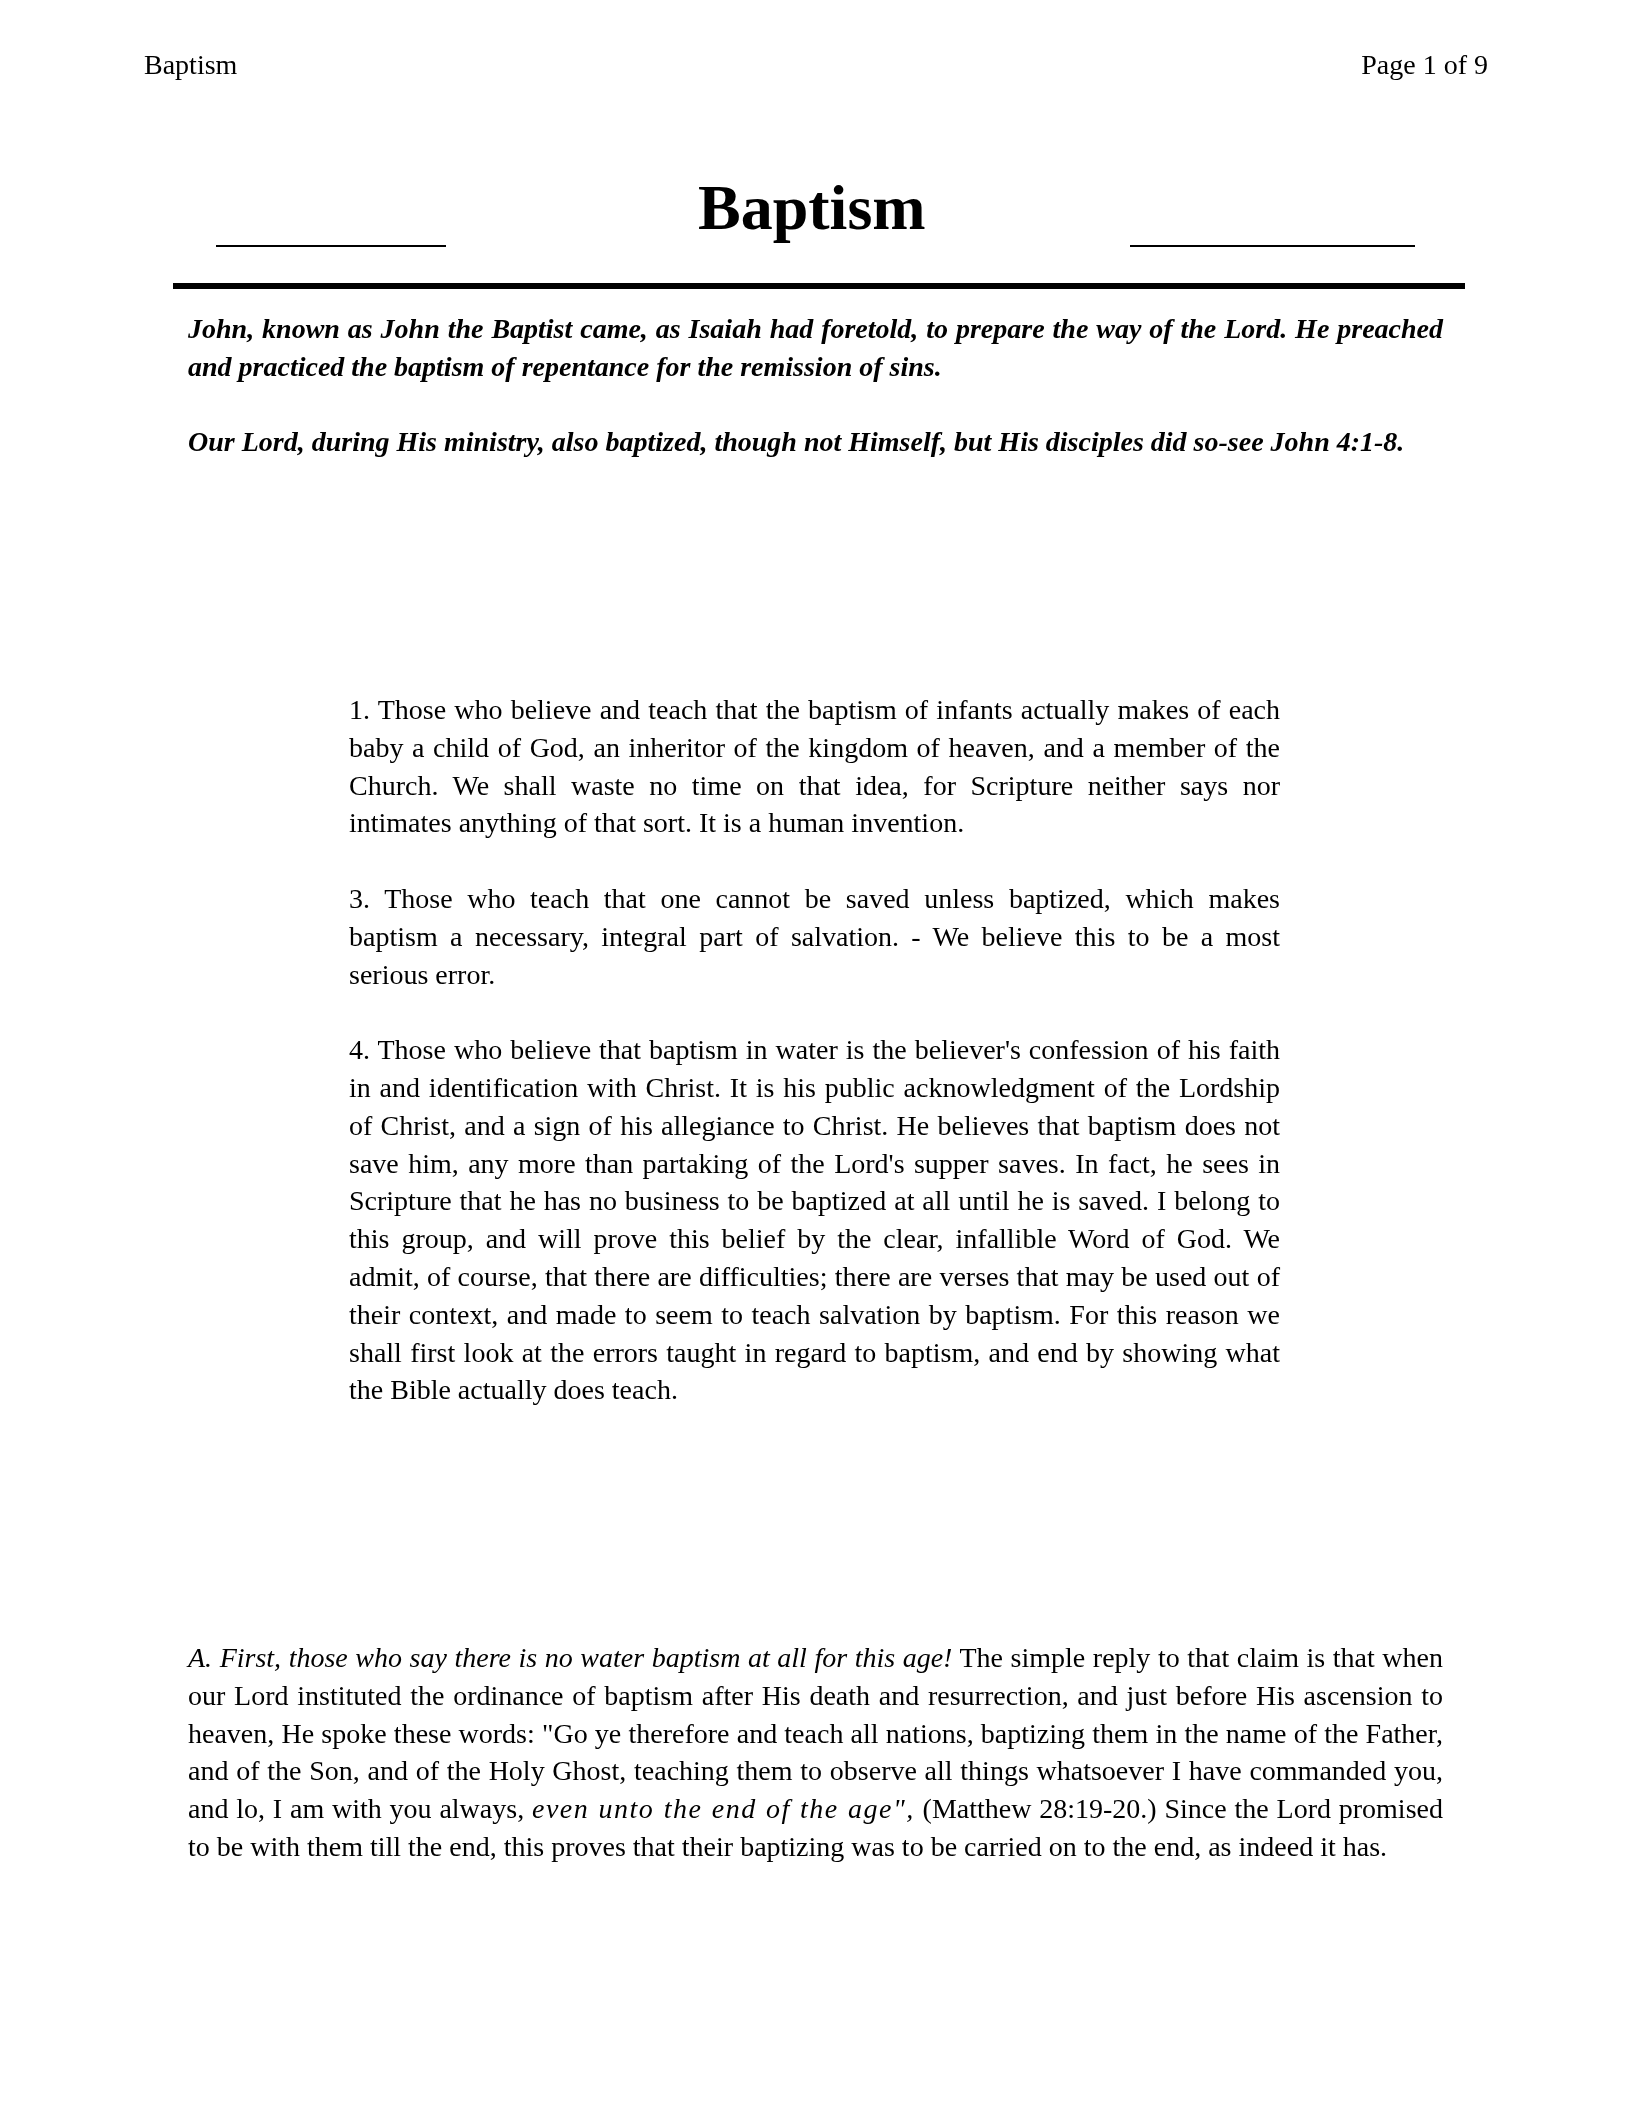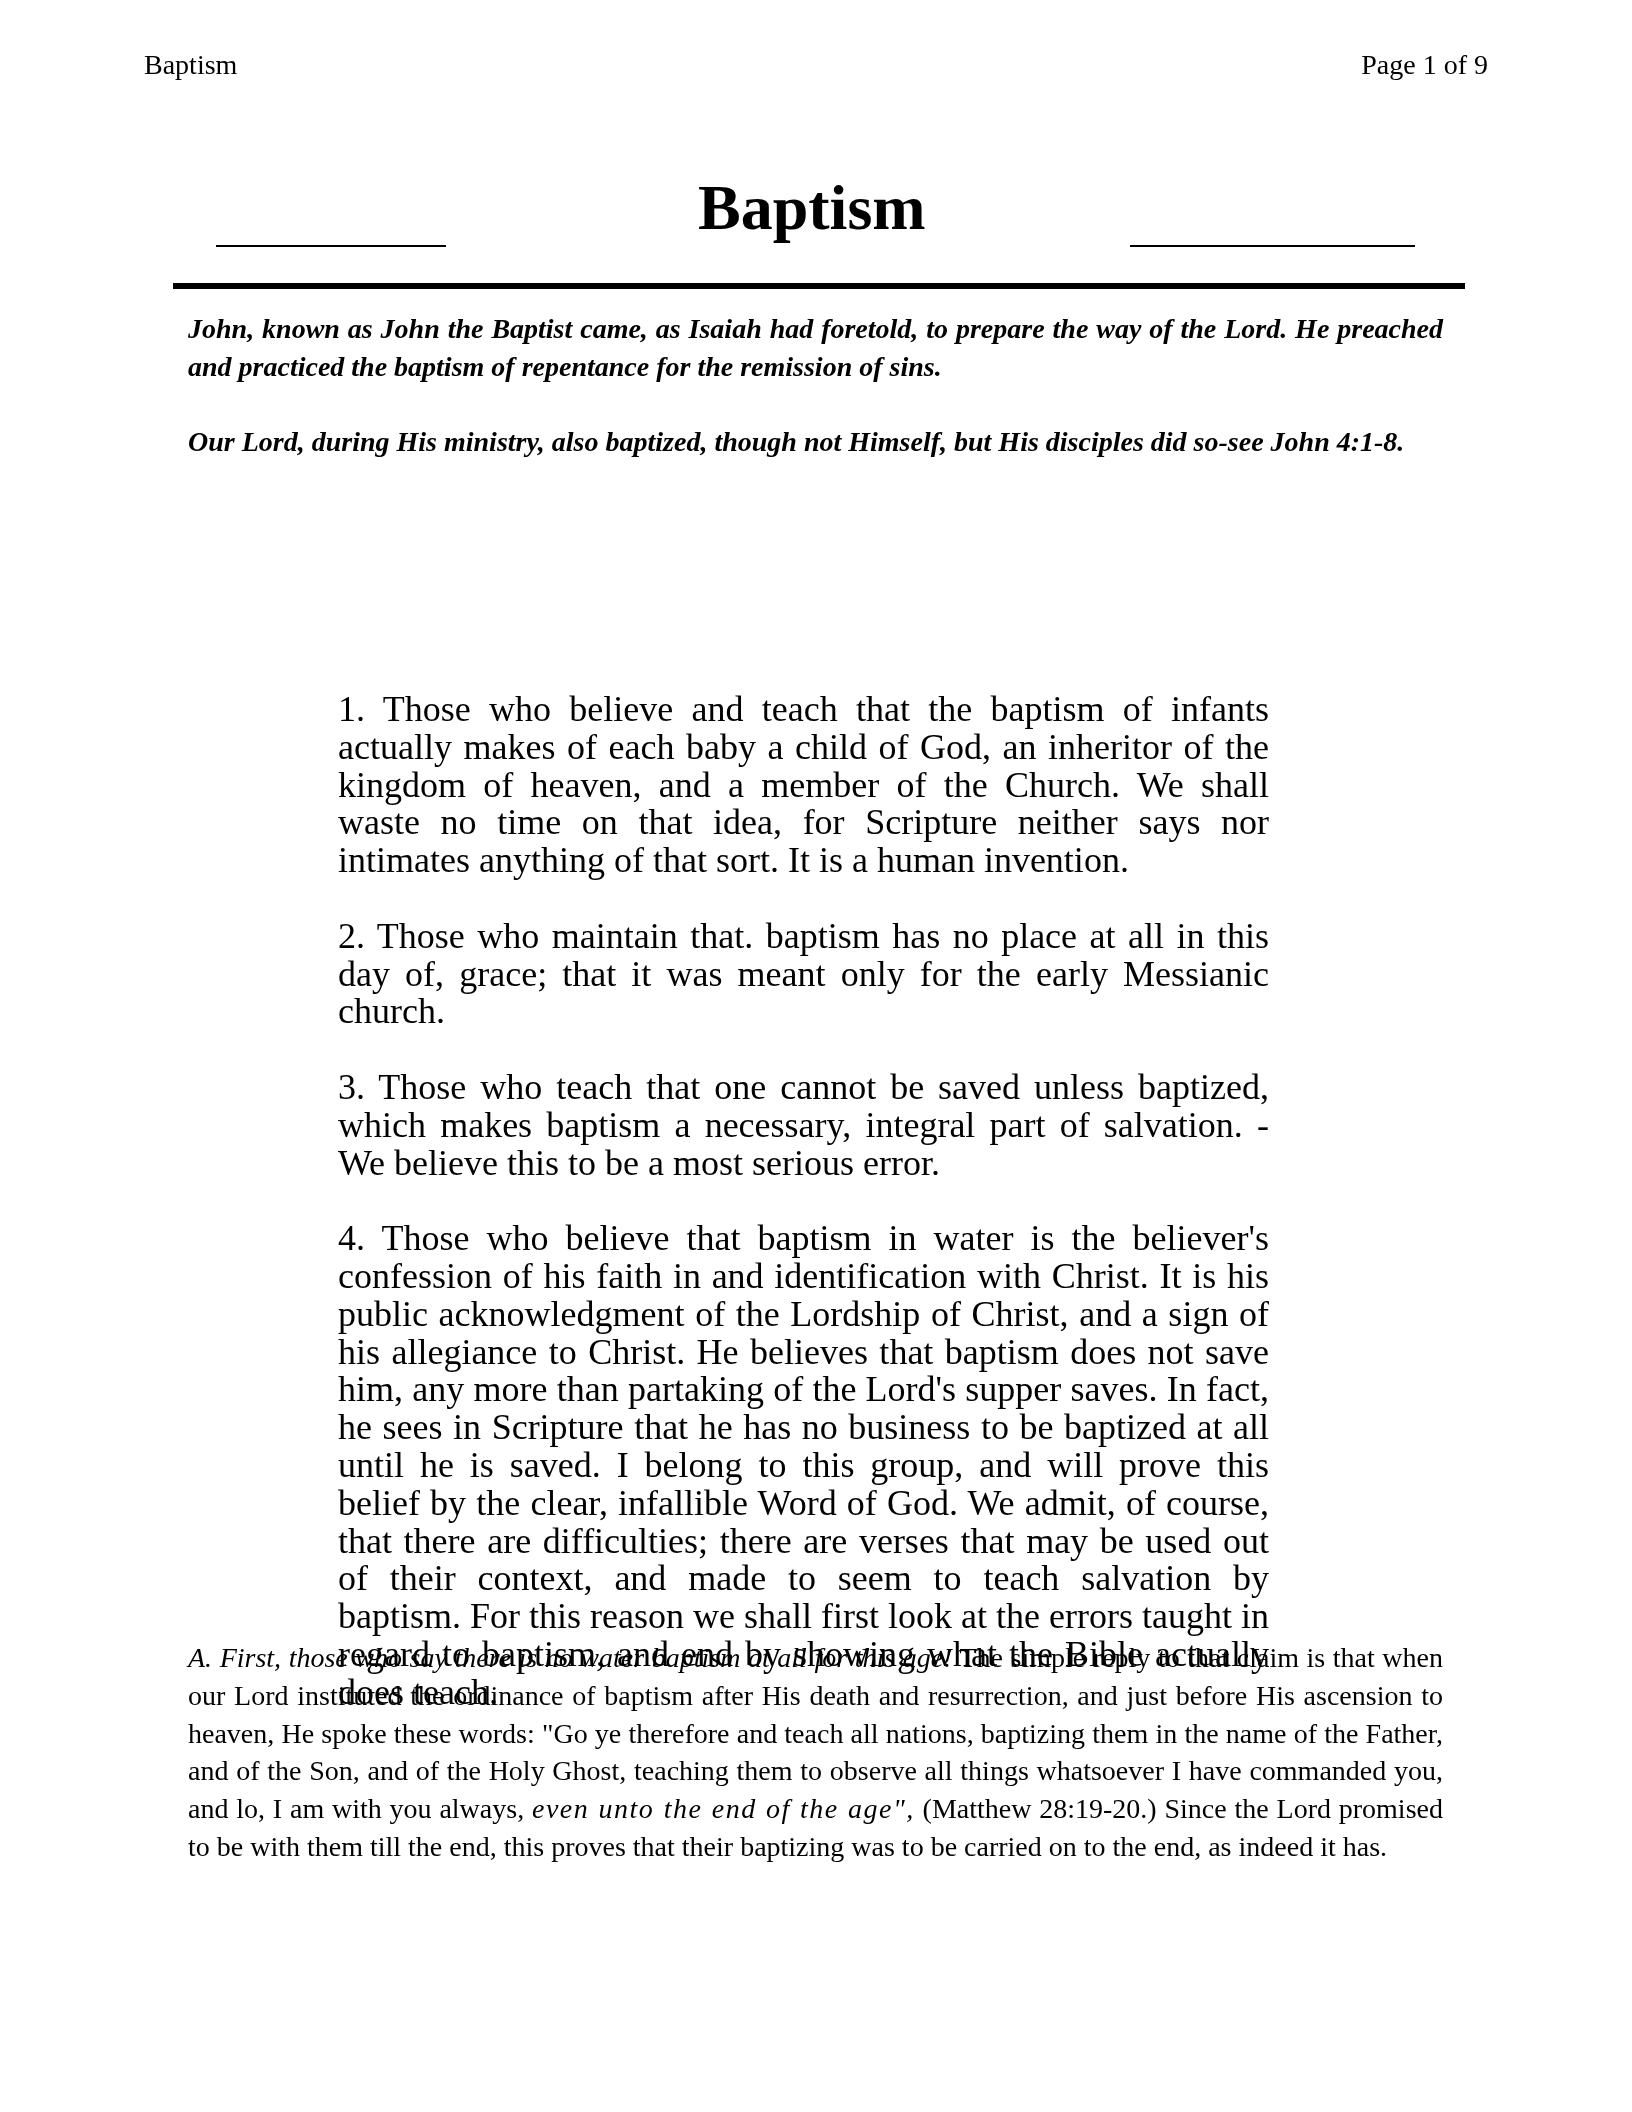--- a/index.html
+++ b/index.html
@@ -83,23 +83,23 @@
       font-weight: bold;
       text-align: justify;
     }
     .intro p {
       margin: 0 0 37.5px 0;
       font-style: italic;
     }
     .schools {
       position: absolute;
       top: 691px;
-      left: 338px;
+      left: 349px;
       width: 931px;
-      font-size: 36px;
+      font-size: 28px;
       line-height: 37.8px;
       text-align: justify;
     }
     .schools p {
       margin: 0 0 37.8px 0;
     }
     .section-a {
       position: absolute;
       top: 1639px;
       left: 188px;
@@ -135,20 +135,19 @@
 
 <div class="thick-rule"></div>
 
 <div class="intro">
   <p>John, known as John the Baptist came, as Isaiah had foretold, to prepare the way of the Lord. He preached and practiced the baptism of repentance for the remission of sins.</p>
   <p>Our Lord, during His ministry, also baptized, though not Himself, but His disciples did so-see John 4:1-8.</p>
 </div>
 
 <div class="schools">
   <p>1. Those who believe and teach that the baptism of infants actually makes of each baby a child of God, an inheritor of the kingdom of heaven, and a member of the Church. We shall waste no time on that idea, for Scripture neither says nor intimates anything of that sort. It is a human invention.</p>
-  <p>2. Those who maintain that. baptism has no place at all in this day of, grace; that it was meant only for the early Messianic church.</p>
   <p>3. Those who teach that one cannot be saved unless baptized, which makes baptism a necessary, integral part of salvation. - We believe this to be a most serious error.</p>
   <p>4. Those who believe that baptism in water is the believer's confession of his faith in and identification with Christ. It is his public acknowledgment of the Lordship of Christ, and a sign of his allegiance to Christ. He believes that baptism does not save him, any more than partaking of the Lord's supper saves. In fact, he sees in Scripture that he has no business to be baptized at all until he is saved. I belong to this group, and will prove this belief by the clear, infallible Word of God. We admit, of course, that there are difficulties; there are verses that may be used out of their context, and made to seem to teach salvation by baptism. For this reason we shall first look at the errors taught in regard to baptism, and end by showing what the Bible actually does teach.</p>
 </div>
 
 <div class="section-a">
   <p><span class="ital">A. First, those who say there is no water baptism at all for this age!</span><span> The simple reply to that claim is that when our Lord instituted the ordinance of baptism after His death and resurrection, and just before His ascension to heaven, He spoke these words: "Go ye therefore and teach all nations, baptizing them in the name of the Father, and of the Son, and of the Holy Ghost, teaching them to observe all things whatsoever I have commanded you, and lo, I am with you always, </span><span class="ital-spaced">even unto the end of the age",</span><span> (Matthew 28:19-20.) Since the Lord promised to be with them till the end, this proves that their baptizing was to be carried on to the end, as indeed it has.</span></p>
 </div>
 
 </body></html>

